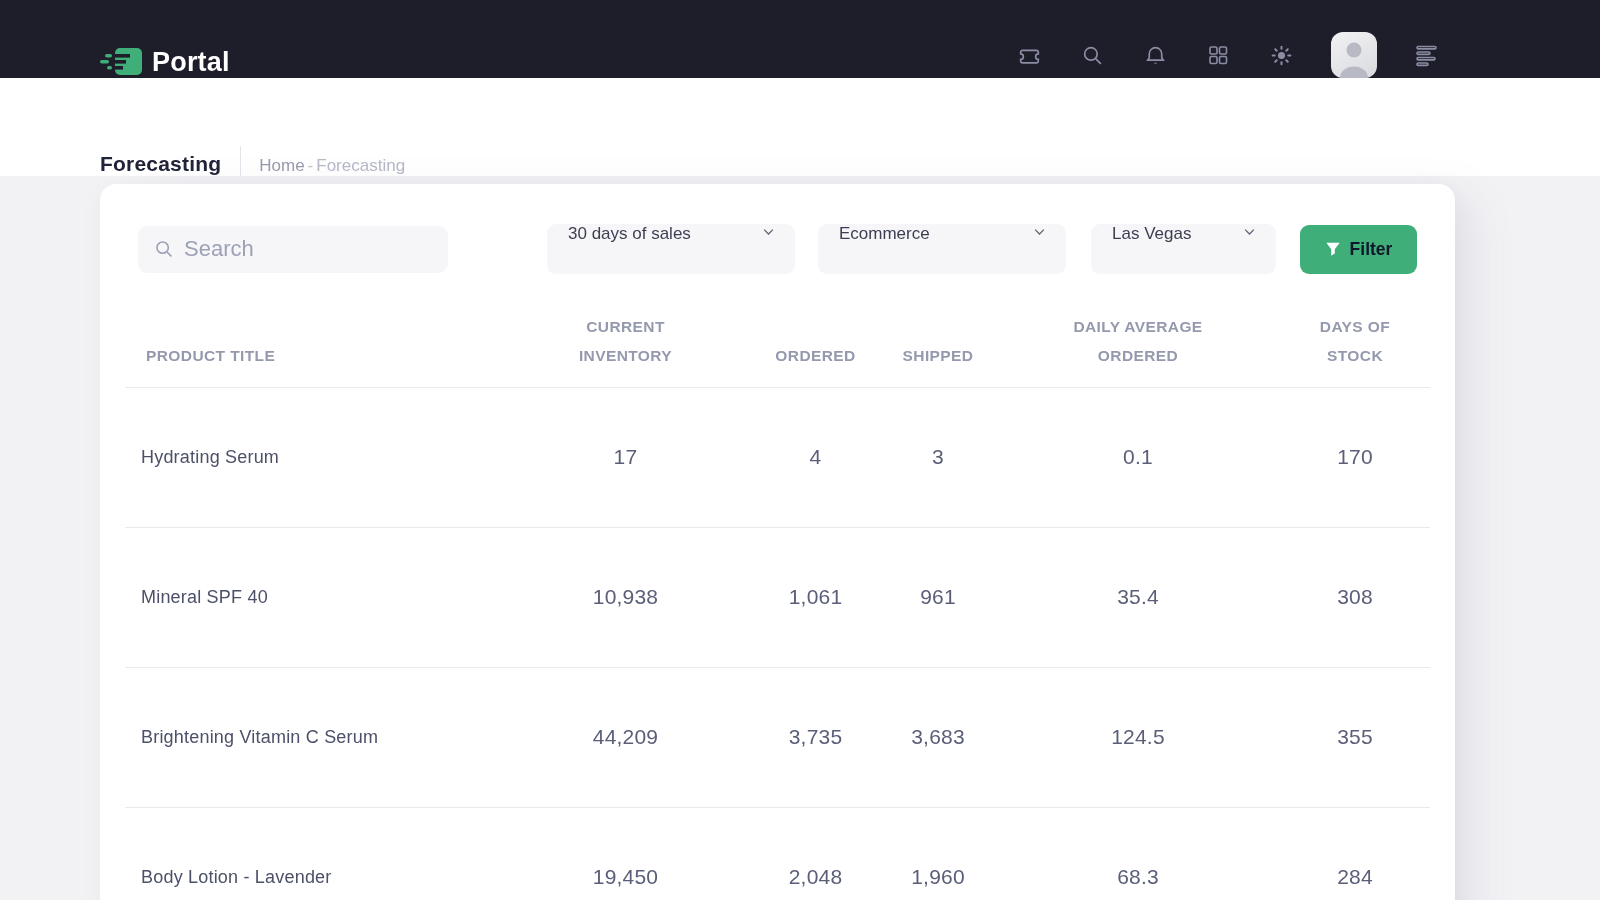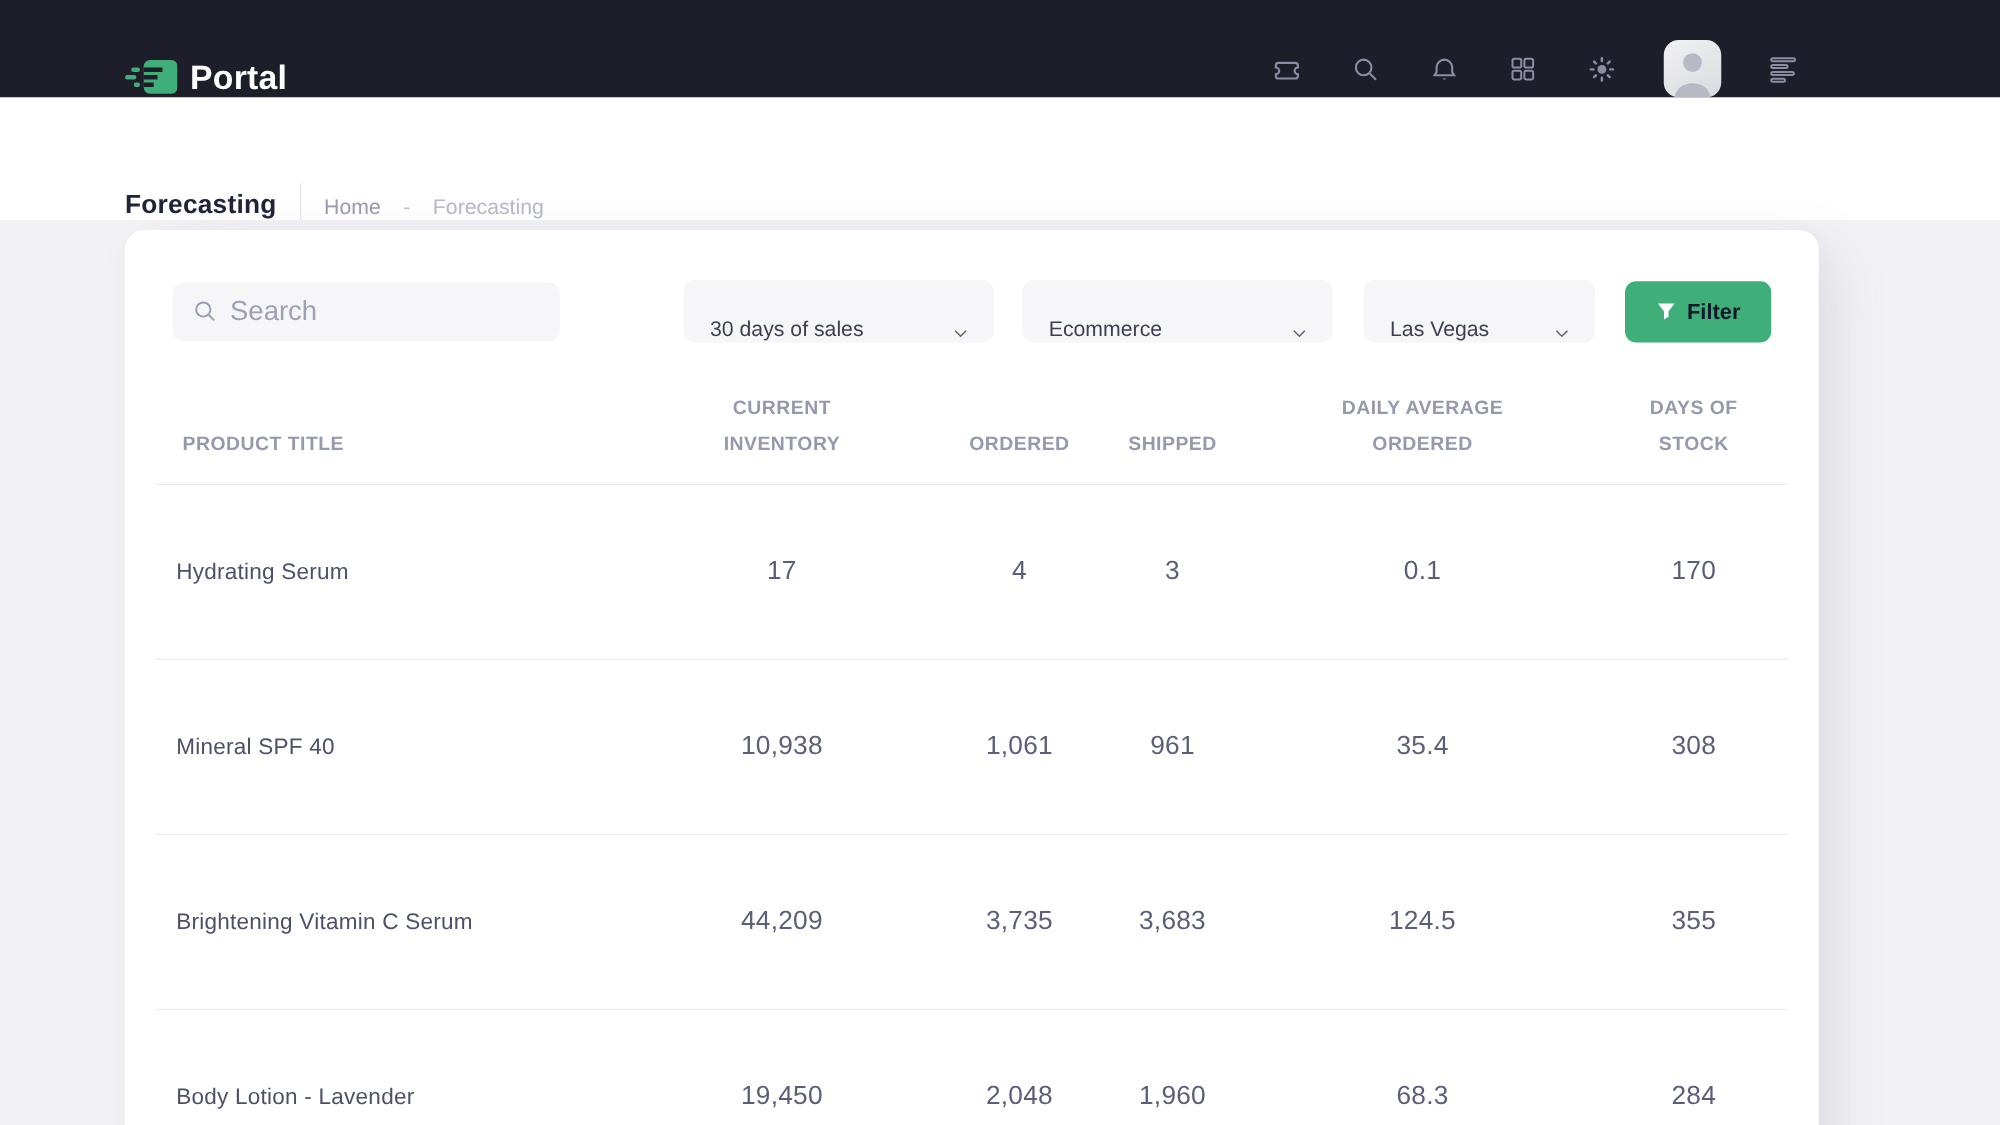--- a/index.html
+++ b/index.html
@@ -58,21 +58,21 @@
     font-size: 21px;
     font-weight: 700;
     color: #212439;
     letter-spacing: 0.2px;
   }
   .title-divider {
     width: 1px; height: 30px;
     background: #e4e5eb;
     margin: 0 18px 0 19px;
   }
-  .breadcrumb { display: flex; align-items: center; gap: 18px; font-size: 17px; }
+  .breadcrumb { display: flex; align-items: center; gap: 3px; font-size: 17px; }
   .crumb-home { color: #989cae; cursor: pointer; }
   .crumb-sep { color: #c3c6d2; }
   .crumb-current { color: #b6b9c7; }
 
   
   .content { height: 745px; position: relative; }
   .card {
     position: absolute;
     left: 100px; top: 8px;
     width: 1355px;
@@ -99,21 +99,21 @@
     font-family: "Liberation Sans", sans-serif;
     font-size: 22px;
     color: #1d4ed8;
     width: 100%;
   }
   .search-box input::placeholder { color: #9da1b5; }
   .dropdown {
     height: 50px;
     background: #f6f6f8;
     border-radius: 9px;
-    display: flex; align-items: flex-end; justify-content: space-between;
+    display: flex; align-items: flex-start; justify-content: space-between;
     padding: 0 19px 0 21px;
     font-size: 17px;
     color: #3c3f52;
     cursor: pointer;
   }
   .dropdown svg { stroke: #5d6175; fill: none; stroke-width: 2; flex-shrink: 0; }
   .dd-sales { width: 248px; margin-left: auto; }
   .dd-channel { width: 248px; margin-left: 23px; }
   .dd-location { width: 185px; margin-left: 25px; }
   .filter-btn {

